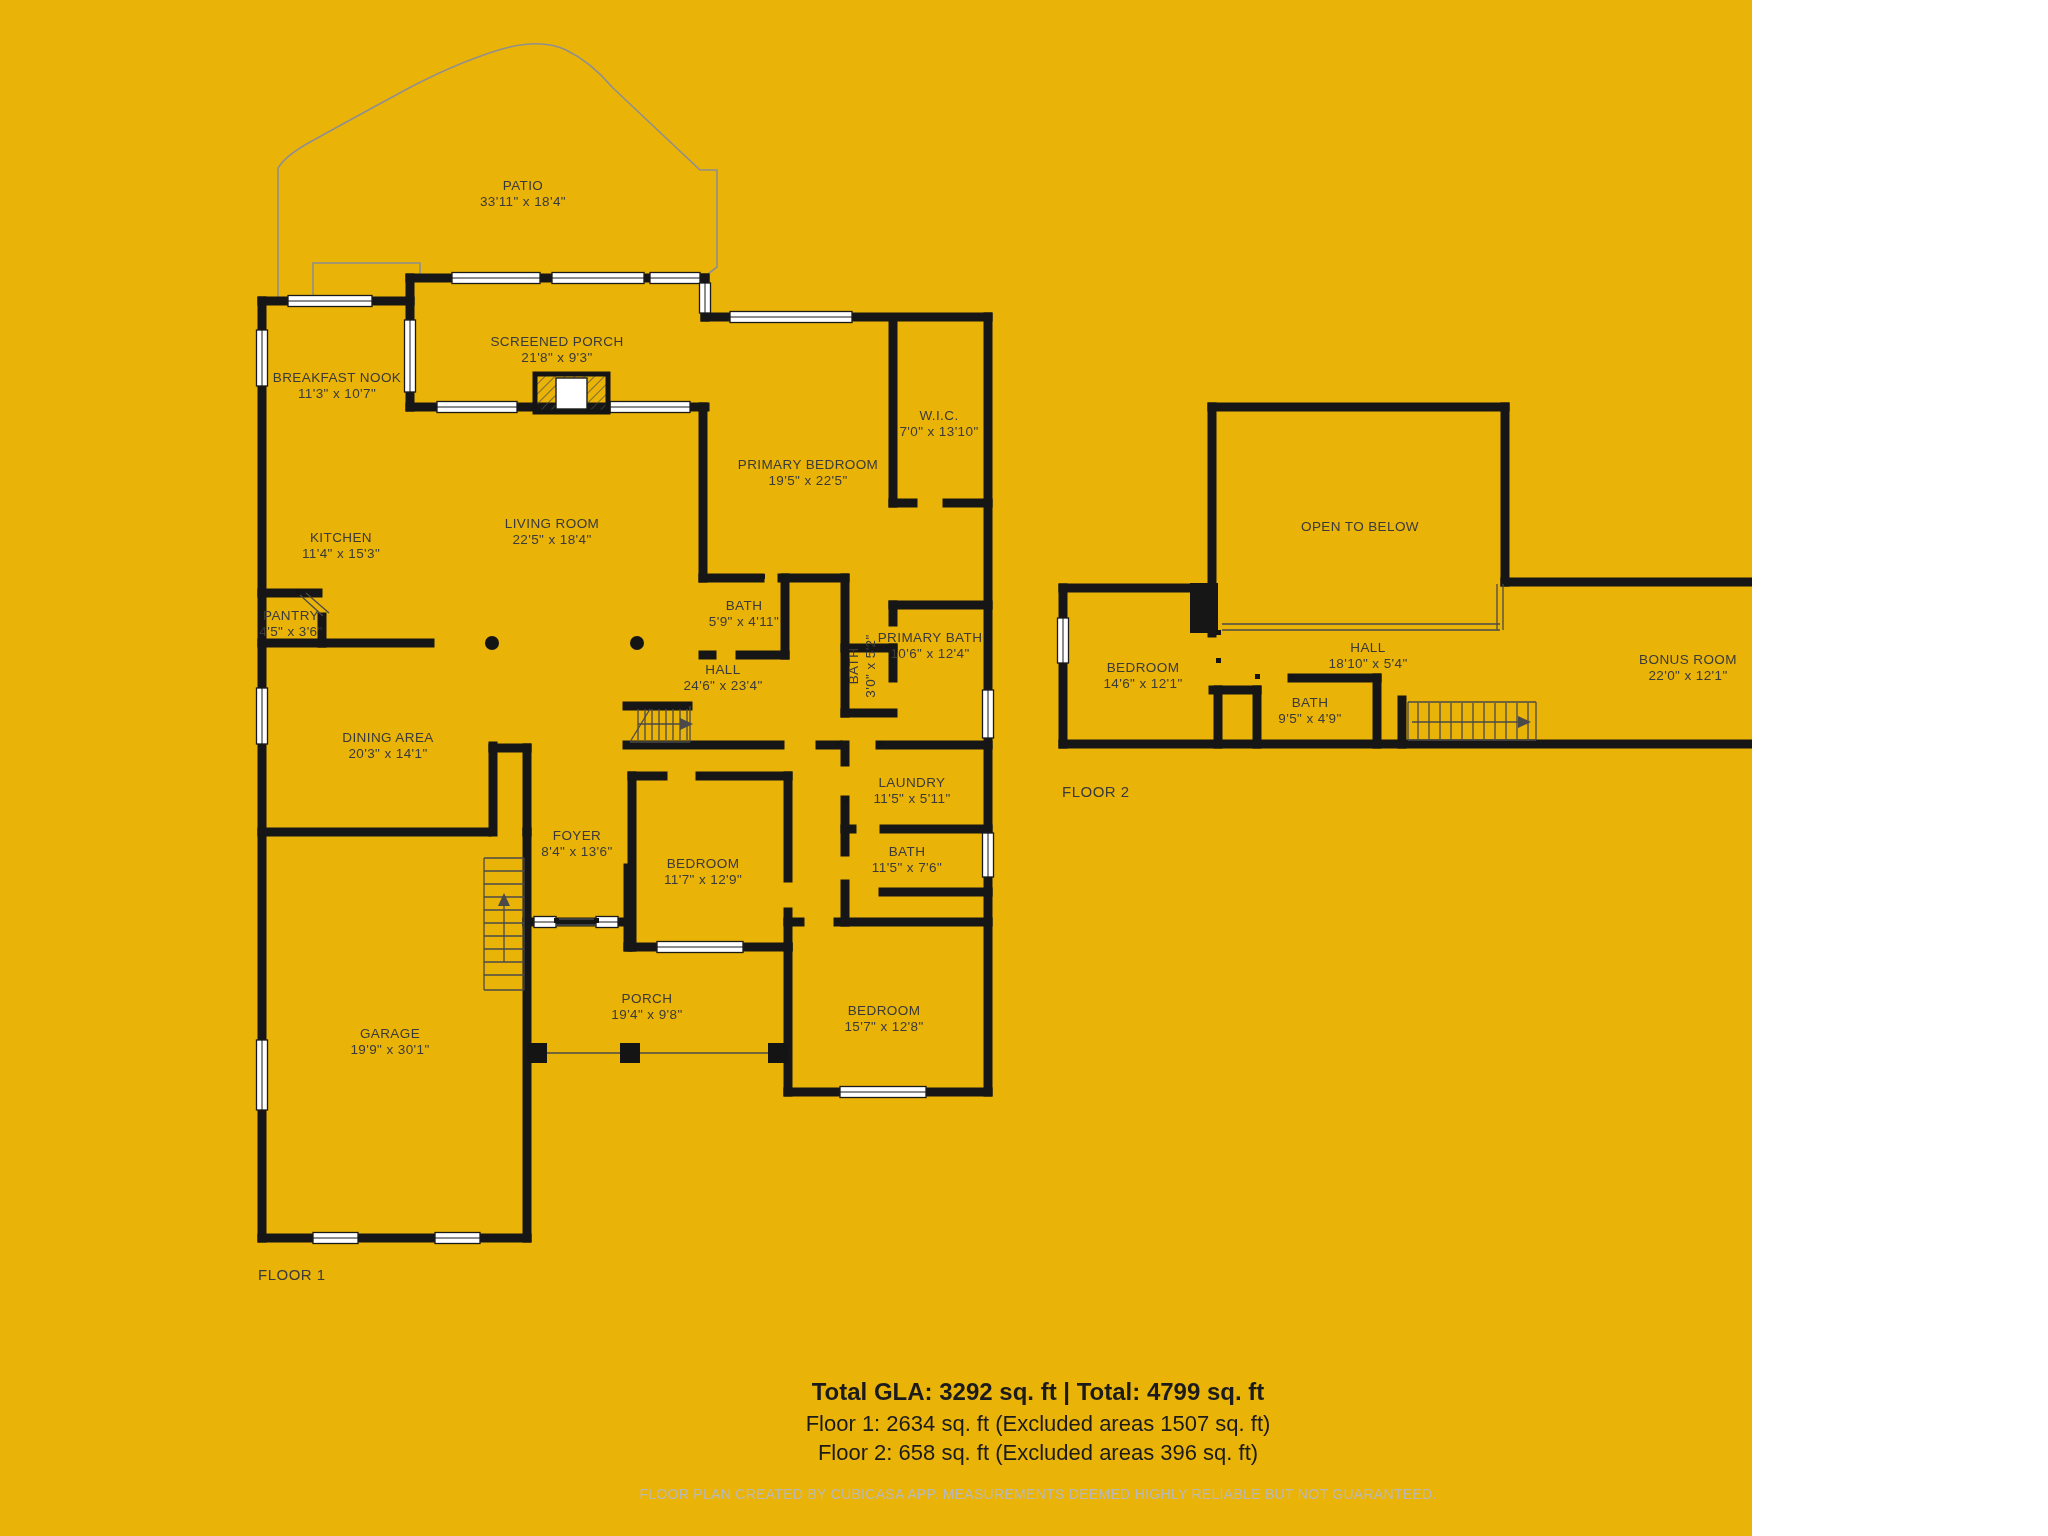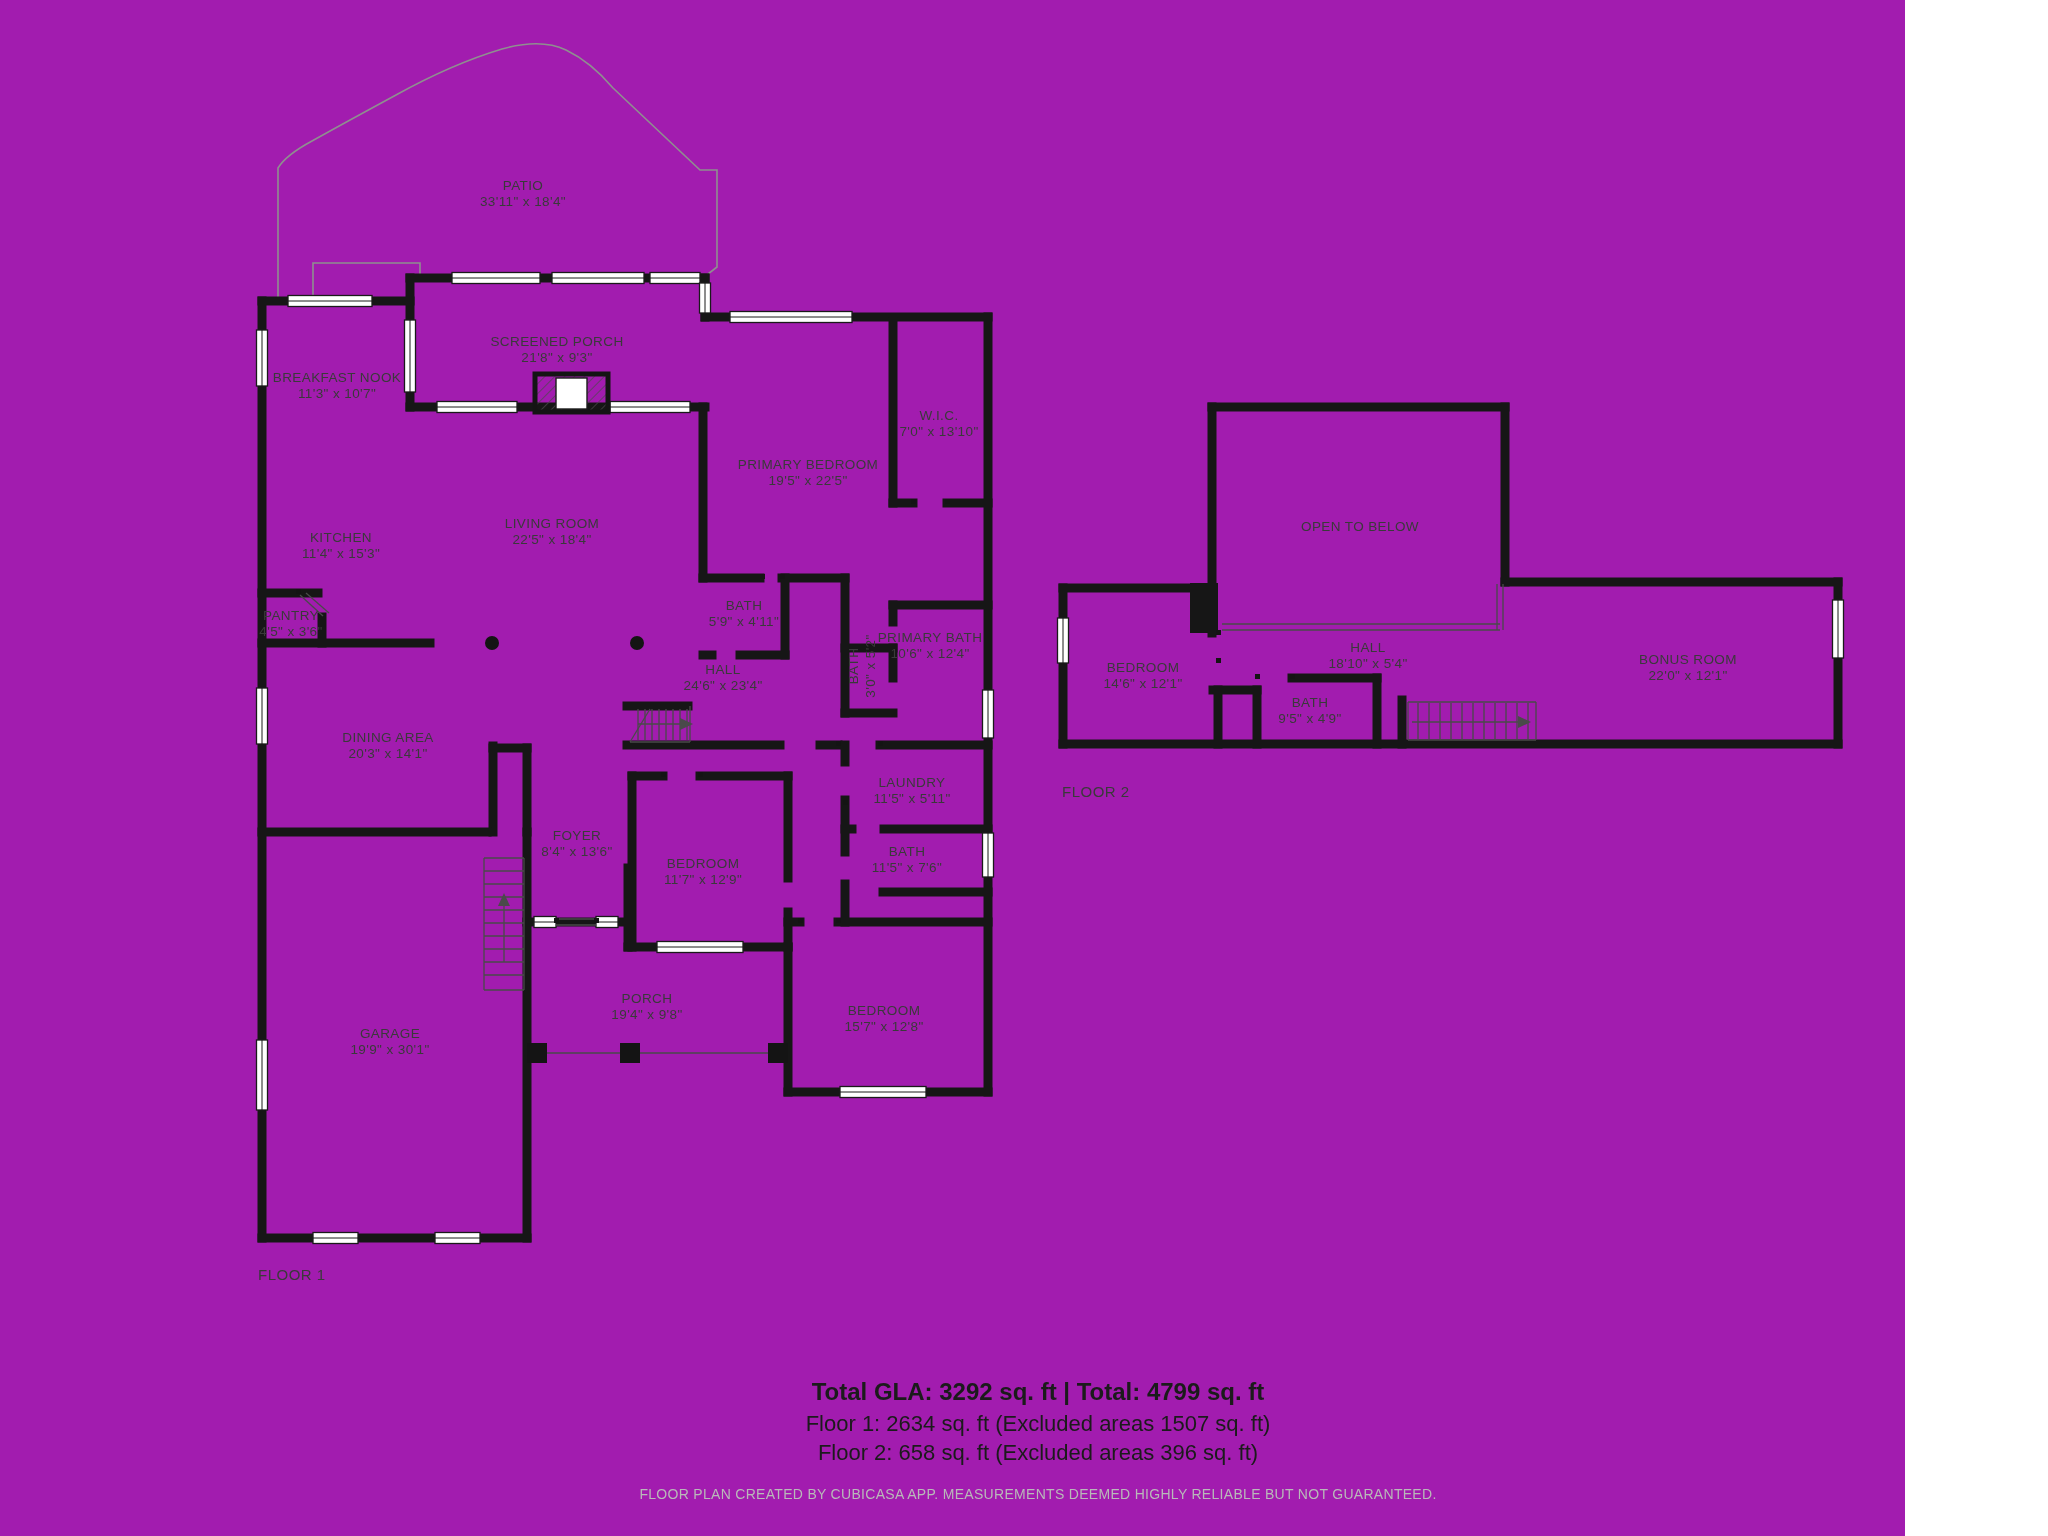--- a/index.html
+++ b/index.html
@@ -1,16 +1,16 @@
 <!DOCTYPE html>
 <html><head>
 <meta charset="utf-8">
 <style>
   html,body{margin:0;padding:0;background:#ffffff;}
-  .stage{position:relative;width:1905px;height:1536px;background:#a21caf;overflow:hidden;
+  .stage{position:relative;width:1752px;height:1536px;background:#eab308;overflow:hidden;
          font-family:"Liberation Sans", sans-serif;}
   svg{position:absolute;left:0;top:0;}
   .wall{stroke:#161616;stroke-width:9;fill:none;stroke-linecap:square;}
   .thin{stroke:#4a4a4a;stroke-width:1.3;fill:none;}
   .patio{stroke:#8f8f8f;stroke-width:1.6;fill:none;}
   .win-box{fill:#ffffff;stroke:#1a1a1a;stroke-width:1.3;}
   .win-mid{stroke:#1a1a1a;stroke-width:1;}
   .room-name,.room-dims{font-family:"Liberation Sans",sans-serif;font-size:13.5px;fill:#3a3a3a;
     text-anchor:middle;letter-spacing:.4px;}
   .floor-label{font-family:"Liberation Sans",sans-serif;font-size:15px;fill:#3a3a3a;letter-spacing:.5px;}

